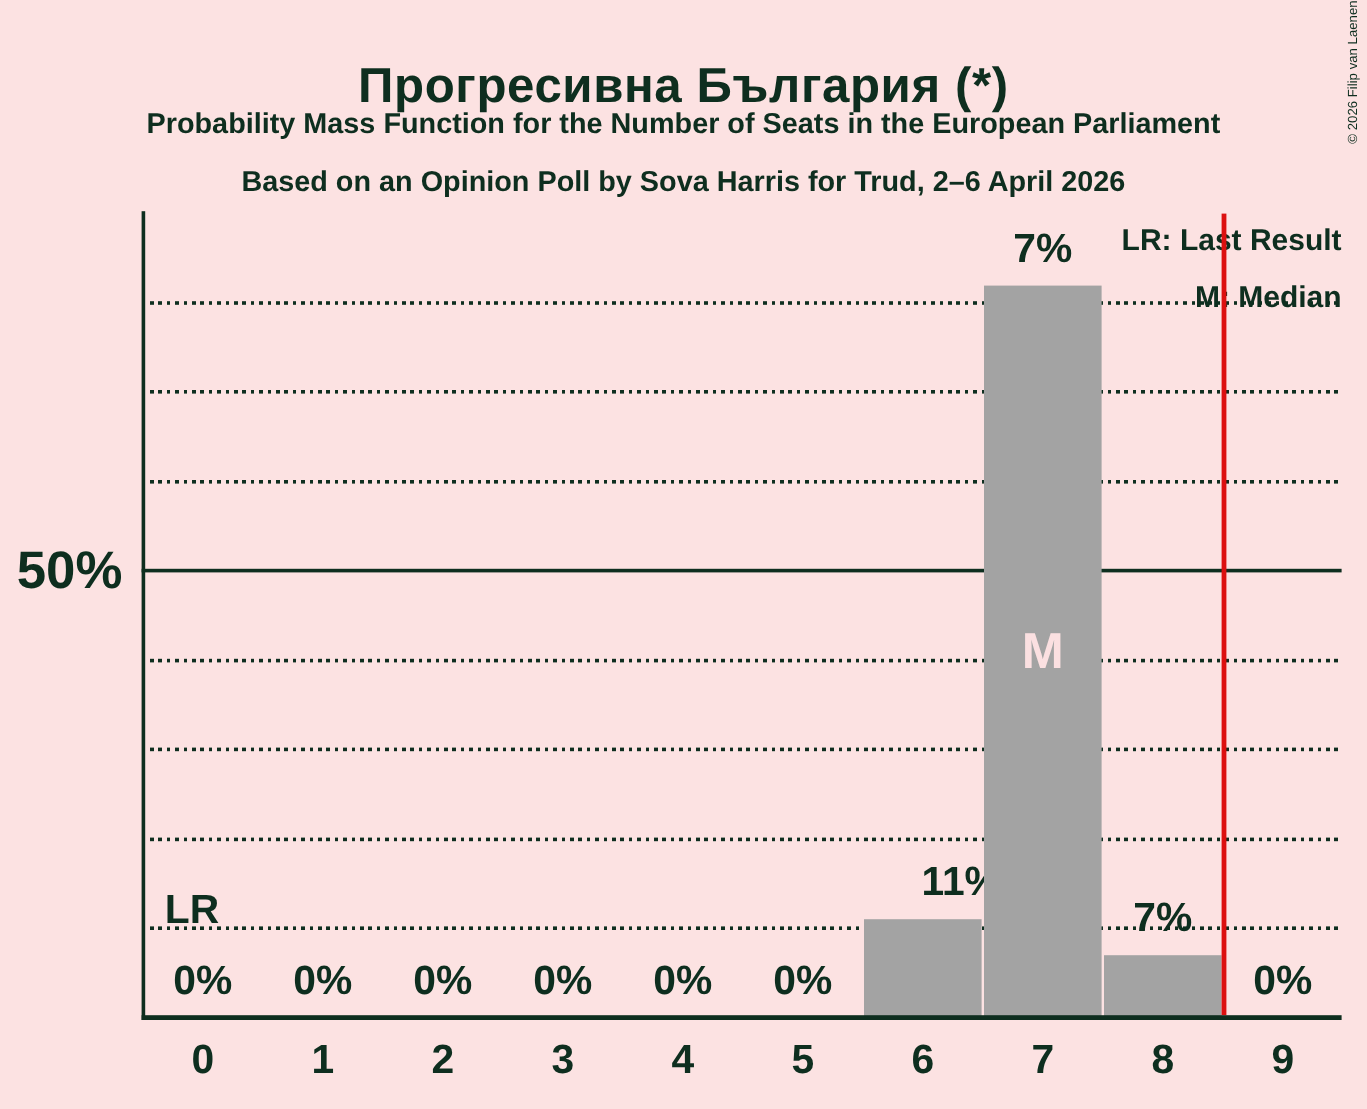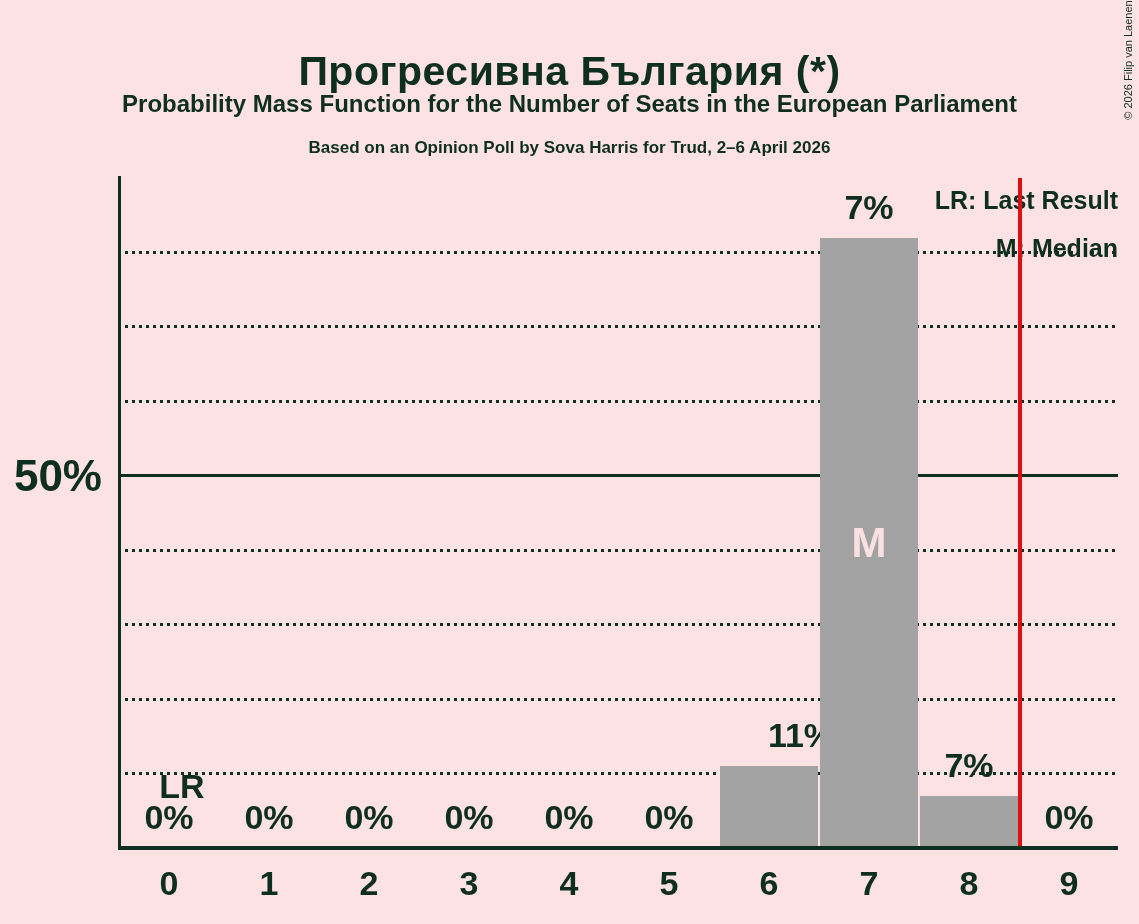--- a/index.html
+++ b/index.html
@@ -14,21 +14,21 @@
   body{
     position:relative;
     overflow:hidden;
     background:var(--background);
     font-family:"Liberation Sans", sans-serif;
     color:var(--text);
   }
   .titles{position:absolute;left:0;top:0;width:1139px;text-align:center;}
   .chart-title{position:absolute;left:0;top:24px;width:1139px;font-size:41px;font-weight:700;letter-spacing:.5px;margin-top:24px;}
   .chart-subtitle-1{position:absolute;left:0;top:90px;width:1139px;font-size:24px;font-weight:700;}
-  .chart-subtitle-2{position:absolute;left:0;top:138px;width:1139px;font-size:17px;font-weight:700;}
+  .chart-subtitle-2{position:absolute;left:0;top:138px;width:1139px;font-size:24px;font-weight:700;}
   .copyright{
     position:absolute;left:1059px;top:53px;width:140px;height:14px;
     transform:rotate(-90deg);
     font-size:11px;font-weight:400;text-align:center;white-space:nowrap;
   }
   
   #chart-layer{position:absolute;left:0;top:0;width:1139px;height:924px;}
   .gridline{position:absolute;left:118px;width:1000px;height:3px;}
   .gridline.dotted{background:repeating-linear-gradient(to right, var(--text) 0 3px, transparent 3px 7px);}
   .gridline.solid{background:var(--text);}
@@ -41,21 +41,21 @@
   .median-letter{font-size:42px;font-weight:600;color:var(--median-letter);}
   .pct-label,.x-tick,.lr-label{
     position:absolute;width:120px;text-align:center;
     font-size:34px;font-weight:700;line-height:34px;white-space:nowrap;
   }
   .x-tick{top:866px;}
   .y-axis-label{
     position:absolute;left:10px;top:457px;width:92px;text-align:right;
     font-size:44px;font-weight:700;line-height:38px;
   }
-  .lr-label{left:122px;top:741px;margin-top:28px;}
+  .lr-label{left:100px;top:741px;}
   .red-line{position:absolute;top:178px;width:4px;height:668px;background:var(--red-line);}
   .legend-line{
     position:absolute;right:21px;text-align:right;
     font-size:25px;font-weight:700;line-height:30px;white-space:nowrap;
   }
   .legend-lr{top:185px;}
   .legend-m{top:233px;}
 </style>
 </head>
 <body>

